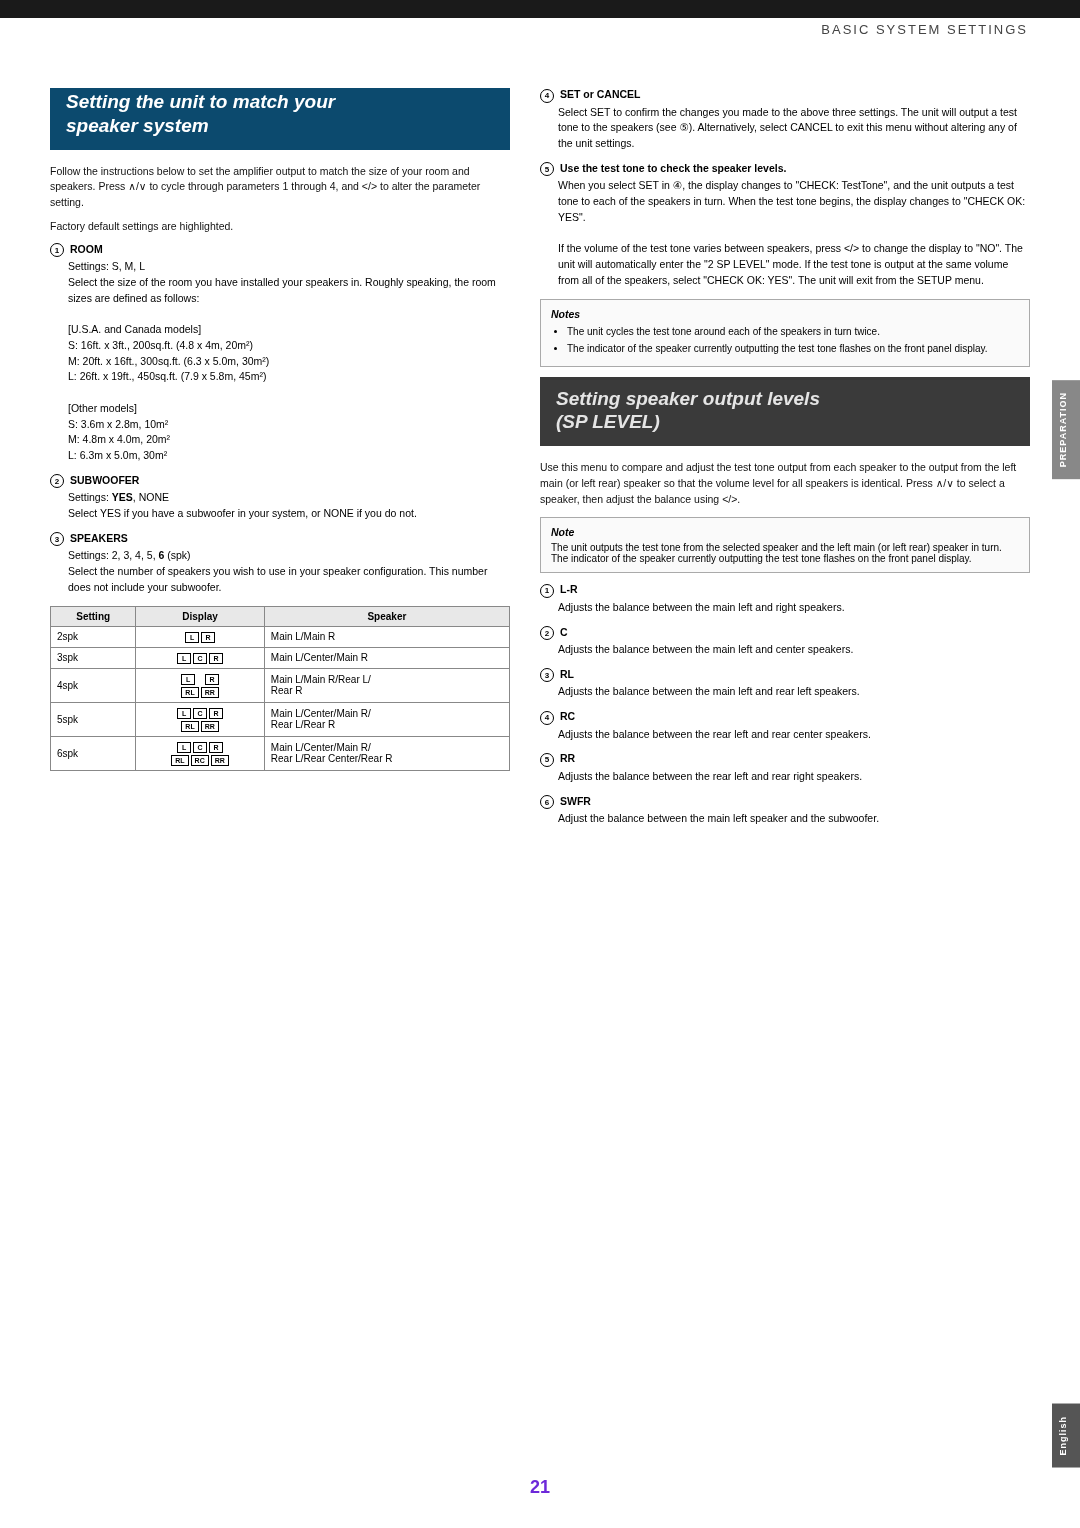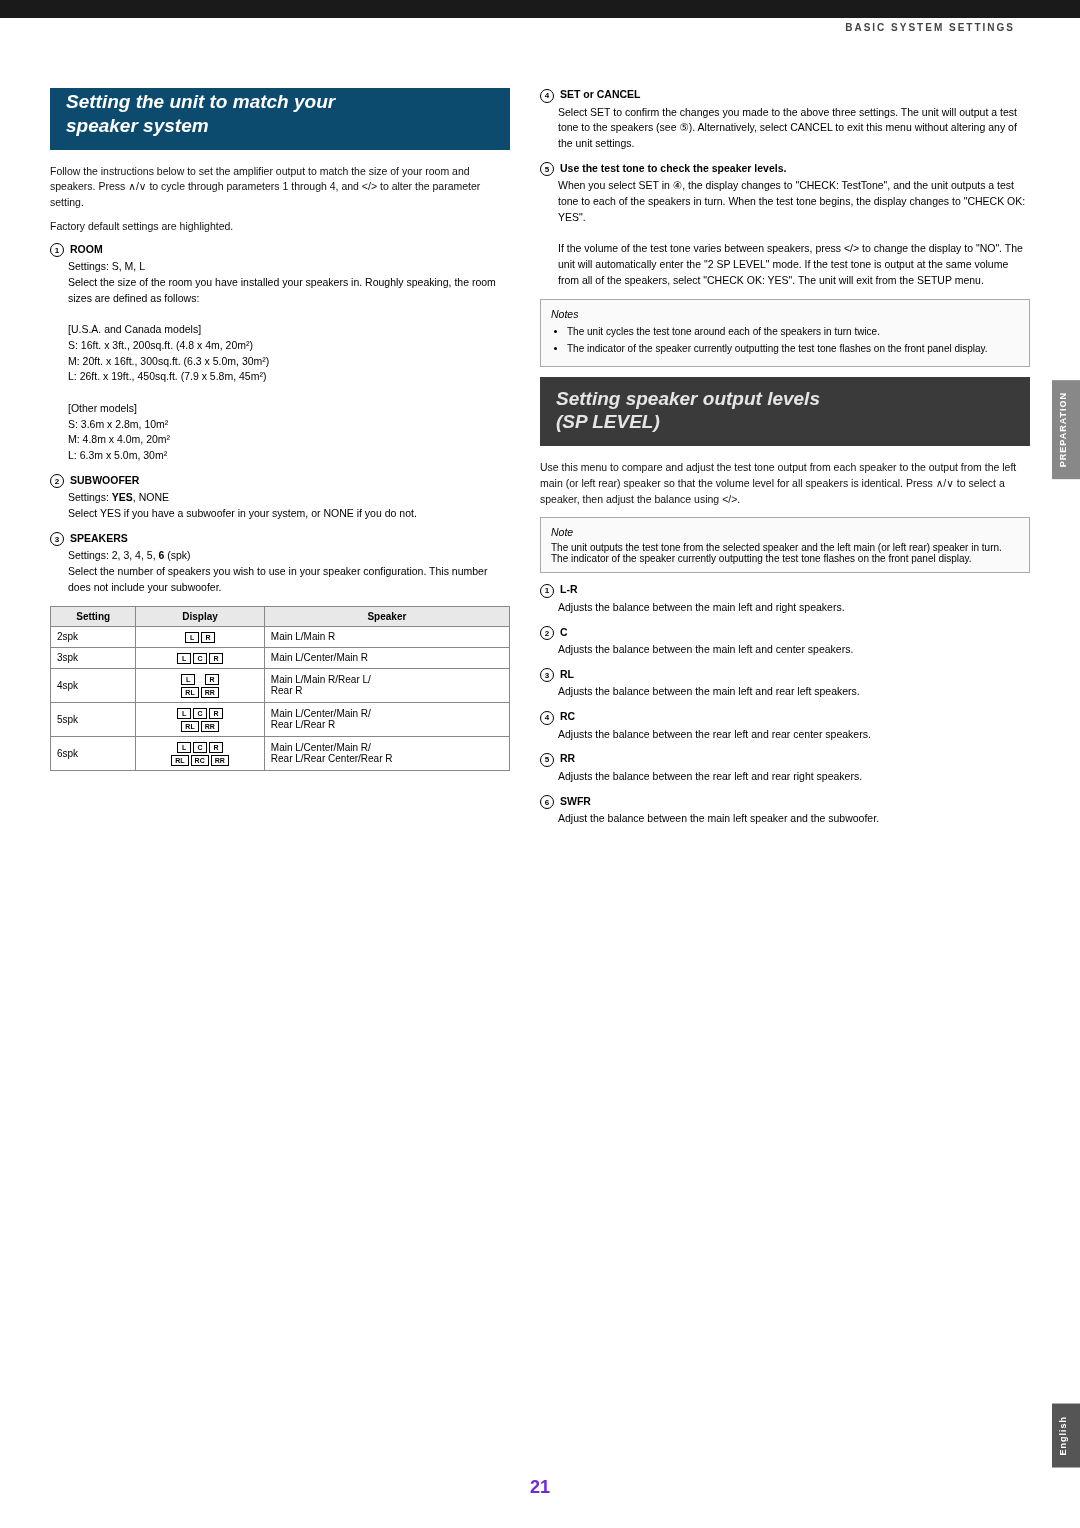--- a/index.html
+++ b/index.html
@@ -131,21 +131,21 @@
     }
     
     .notes-box {
       border: 1px solid #aaa;
       padding: 8px 10px;
       margin: 10px 0;
       font-size: 10px;
       background: #fafafa;
     }
     .notes-box .notes-title {
-      font-weight: normal;
+      font-weight: bold;
       font-style: italic;
       margin-bottom: 4px;
       font-size: 10.5px;
     }
     .notes-box ul {
       list-style: disc;
       padding-left: 16px;
     }
     .notes-box ul li {
       line-height: 1.5;
@@ -212,23 +212,23 @@
       left: 50%;
       transform: translateX(-50%);
       font-size: 18px;
       font-weight: bold;
       color: #6d28d9;
     }
     
     .header-label {
       position: absolute;
       top: 22px;
-      right: 65px;
-      font-size: 10px;
-      font-weight: bold;
+      right: 52px;
+      font-size: 13px;
+      font-weight: normal;
       letter-spacing: 2px;
       color: #444;
       text-transform: uppercase;
     }
   </style>
 </head>
 <body>
 
 <div class="page">
 

